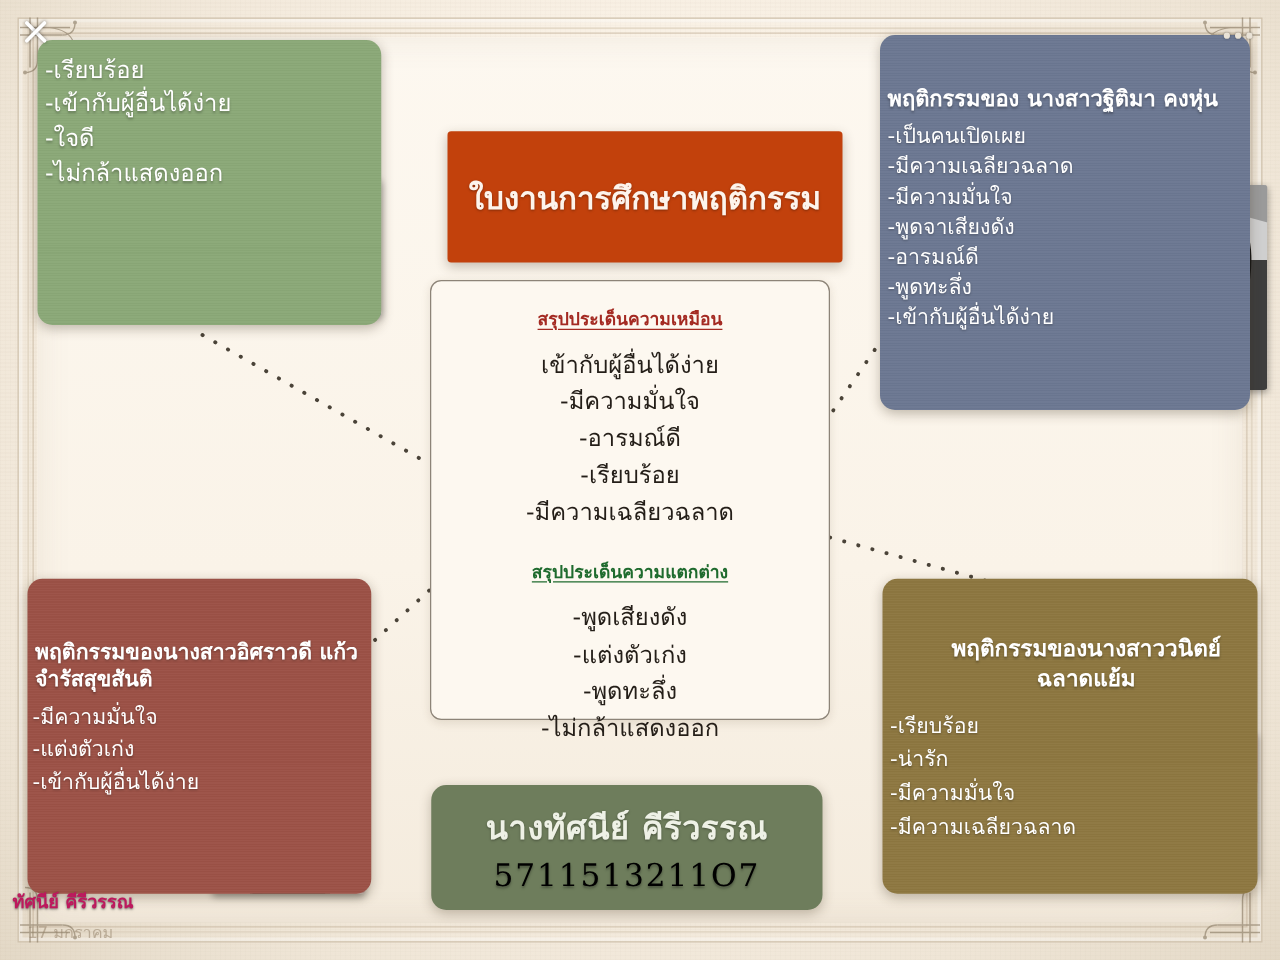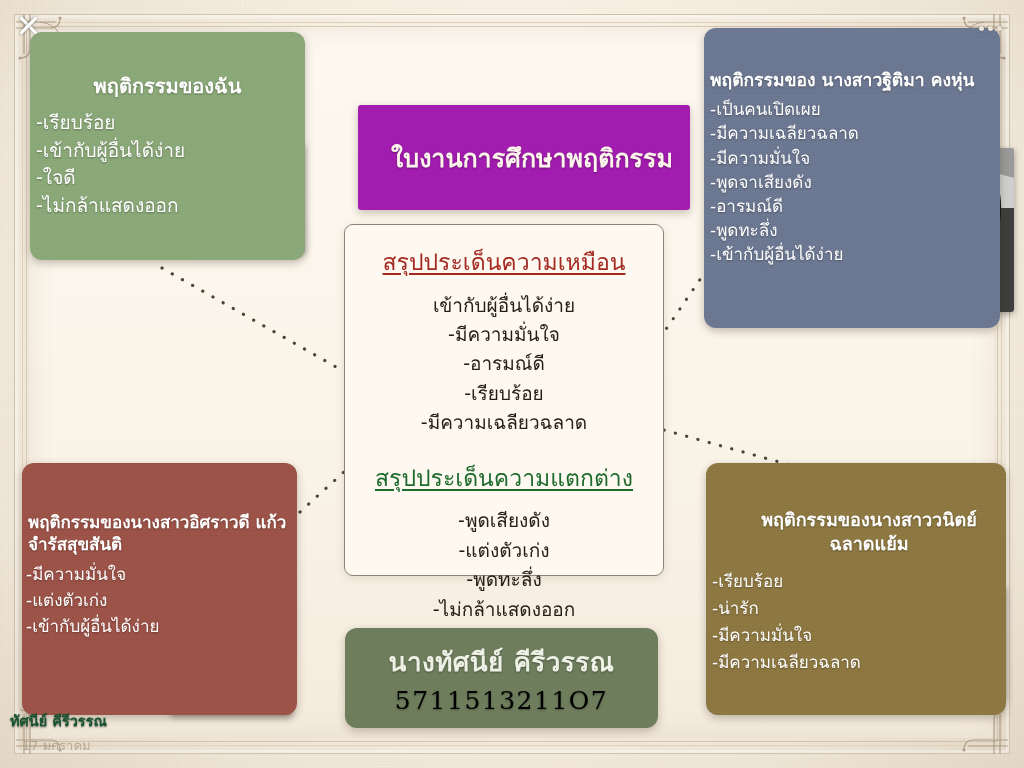--- a/index.html
+++ b/index.html
@@ -142,46 +142,45 @@
 
   #card-wanit{right:18px;top:463px;width:300px;height:252px;background:#8d7740;}
   #card-wanit h3{font-size:18px;padding:45px 12px 0 12px;line-height:1.32;margin-left:26px;}
   #card-wanit ul{padding:12px 0 0 6px;font-size:17px;}
   #card-wanit li{padding:2.5px 0;}
   #photo-wanit{right:18px;top:586px;width:112px;height:114px;}
 
   
   #title-banner{
     position:absolute;left:358px;top:105px;width:316px;height:105px;
-    background:#a21caf;border-radius:3px;z-index:12;
+    background:#c2410c;border-radius:3px;z-index:12;
     display:flex;align-items:center;justify-content:center;
     box-shadow:0 3px 9px rgba(60,45,25,.28);
     overflow:hidden;
-    padding-left:16px;
   }
   #title-banner .t{
     position:relative;z-index:2;
     color:#fdf4ec;font-size:25px;font-weight:700;
     text-shadow:0 1px 2px rgba(0,0,0,.35);
   }
 
   
   #center-box{
     position:absolute;left:344px;top:224px;width:318px;height:350px;
     background:#fdf8f0;
     border:1.4px solid #8d8478;
     border-radius:9px;
     z-index:14;
     box-shadow:0 2px 8px rgba(90,70,45,.14);
     padding:0;
   }
   #center-box .body{padding:20px 10px 0 10px;text-align:center;}
   .sum-head{
     display:inline-block;
-    font-size:23px;font-weight:400;
+    font-size:14px;font-weight:700;
     text-decoration:underline;
     text-underline-offset:3px;
     line-height:1.5;
   }
   .sum-head.same{color:#a42a22;}
   .sum-head.diff{color:#1f6b2e;margin-top:12px;}
   #center-box ul{list-style:none;margin:11px;padding:0;}
   #center-box li{
     font-size:19px;color:#241e18;line-height:1.55;white-space:nowrap;
   }
@@ -202,21 +201,21 @@
   #name-plate .id{
     position:relative;z-index:2;
     color:#000000;font-size:25px;margin-top:4px;letter-spacing:1.5px;
     font-family:"DejaVu Serif","Liberation Serif",serif;
     text-shadow:0 1px 2px rgba(0,0,0,.35);
   }
 
   
   #wm-name{
     position:absolute;left:10px;bottom:36px;z-index:40;
-    color:#14532d;font-size:14.5px;font-weight:700;
+    color:#be185d;font-size:14.5px;font-weight:700;
     text-shadow:0 1px 2px rgba(0,0,0,.55);
   }
   #wm-date{
     position:absolute;left:22px;bottom:12px;z-index:40;
     color:rgba(150,132,108,.55);font-size:13px;
   }
 </style>
 </head>
 <body>
 
@@ -278,21 +277,20 @@
   <svg class="connectors" viewBox="0 0 1024 768">
     <line x1="162" y1="268" x2="345" y2="372"></line>
     <line x1="660" y1="338" x2="712" y2="262"></line>
     <line x1="300" y1="512" x2="346" y2="470"></line>
     <line x1="664" y1="430" x2="808" y2="470"></line>
   </svg>
 
   <div class="card" id="card-me">
     <div class="noise"></div>
     <div class="inner">
-      <h3>พฤติกรรมของฉัน</h3>
       <ul>
         <li>-เรียบร้อย</li>
         <li>-เข้ากับผู้อื่นได้ง่าย</li>
         <li>-ใจดี</li>
         <li>-ไม่กล้าแสดงออก</li>
       </ul>
     </div>
   </div>
   <div class="photo" id="photo-me">
     <svg class="ph" viewBox="0 0 115 110" preserveAspectRatio="none">

